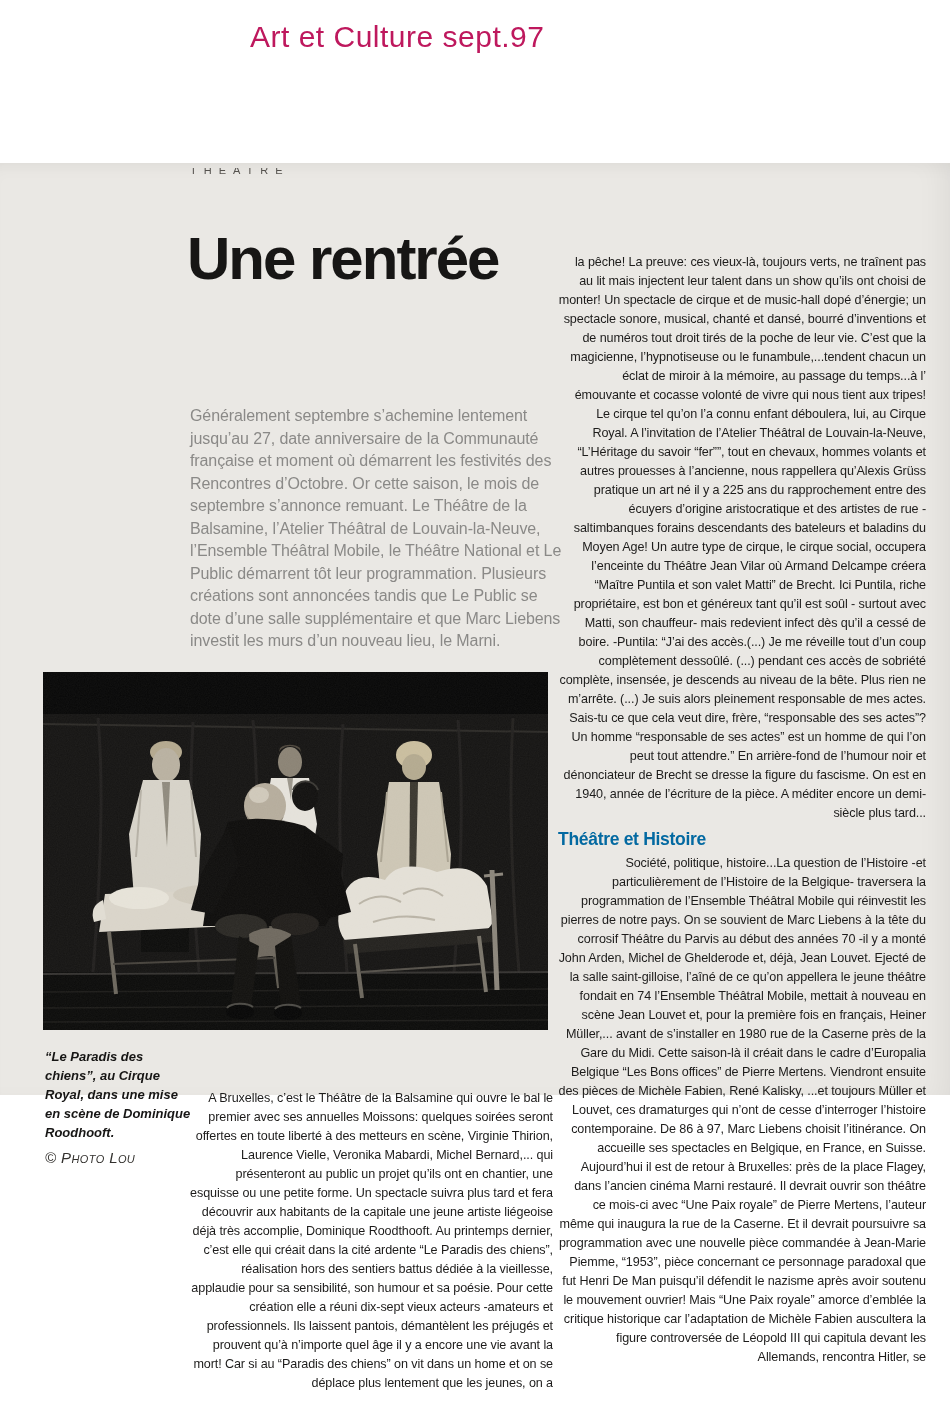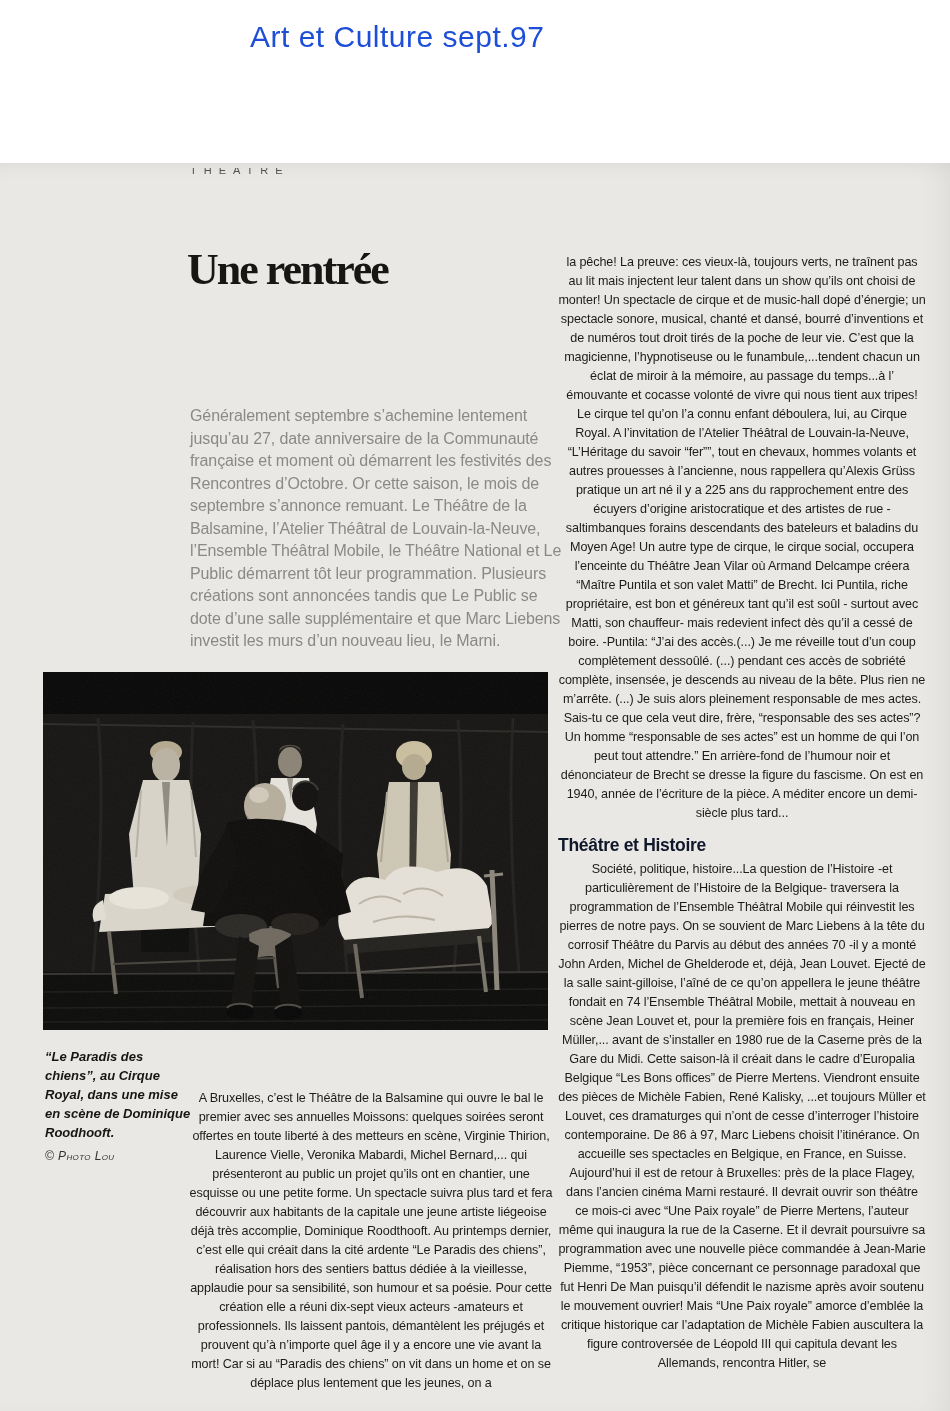--- a/index.html
+++ b/index.html
@@ -1,39 +1,39 @@
 <!DOCTYPE html>
 <html><head>
 <meta charset="utf-8">
 <style>
   html,body{margin:0;padding:0;background:#ffffff;}
   .page{position:relative;width:950px;height:1411px;background:#ffffff;overflow:hidden;
         font-family:"Liberation Sans",sans-serif;}
-  .doc-header{position:absolute;left:250px;top:20px;font-size:30px;color:#1d4ed8;letter-spacing:.5px;}
-  .scan{position:absolute;left:0;top:163px;width:950px;height:1248px;background:#eae8e4;
+  .doc-header{position:absolute;left:250px;top:20px;font-size:30px;color:#be185d;letter-spacing:.5px;}
+  .scan{position:absolute;left:0;top:163px;width:950px;height:932px;background:#eae8e4;
         box-shadow:inset -20px 0 30px -14px rgba(0,0,0,.06), inset 0 14px 18px -12px rgba(0,0,0,.05);}
   .section-label{position:absolute;left:190px;top:5px;height:9px;overflow:hidden;}
   .section-label span{display:block;font-size:11px;letter-spacing:7px;color:#55524e;margin-top:-4px;}
-  .headline{position:absolute;left:187px;top:64px;margin:0;font-size:44px;line-height:86px;
-            font-weight:bold;letter-spacing:-2px;color:#171615;font-family:Liberation Serif, serif;}
+  .headline{position:absolute;left:187px;top:53px;margin:0;font-size:60px;line-height:86px;
+            font-weight:bold;letter-spacing:-2px;color:#171615;}
   .headline span{display:block;}
   .intro{position:absolute;left:190px;top:242px;width:382px;margin:0;font-size:16px;line-height:22.5px;
          color:#8a8987;letter-spacing:-.1px;}
   .photo{position:absolute;left:43px;top:509px;width:505px;height:358px;margin:0;}
   .photo svg{display:block;width:505px;height:358px;}
   .caption{position:absolute;left:45px;top:884px;width:150px;font-style:italic;}
   .caption-text{margin:0;font-size:13px;font-weight:bold;line-height:19px;color:#171615;}
-  .caption-credit{margin:7px 0 0 0;font-size:12px;color:#33312e;font-variant:small-caps;letter-spacing:.4px;}
+  .caption-credit{margin:7px 0 0 0;font-size:15px;color:#33312e;font-variant:small-caps;letter-spacing:.4px;}
   .col{position:absolute;}
   .col-left{left:189px;top:926px;width:364px;}
   .col-right{left:558px;top:90px;width:368px;}
-  .body-p{margin:0;font-size:12.6px;line-height:19px;color:#1d1c1b;letter-spacing:-.1px;text-align:center;}
+  .body-p{margin:0;font-size:12.6px;line-height:19px;color:#1d1c1b;letter-spacing:-.1px;text-align:right;}
   .seg-italic{}
   .seg-normal{font-style:normal;}
-  .subhead{margin:12px 0 4px 0;font-size:17.5px;font-weight:bold;color:#0f172a;letter-spacing:-.3px;}
+  .subhead{margin:6px 0 4px 0;font-size:17.5px;font-weight:bold;color:#0369a1;letter-spacing:-.3px;}
 </style>
 </head>
 <body>
 
 <div class="page">
   <div class="doc-header">Art et Culture sept.97</div>
 
   <div class="scan">
 
     <div class="section-label">

